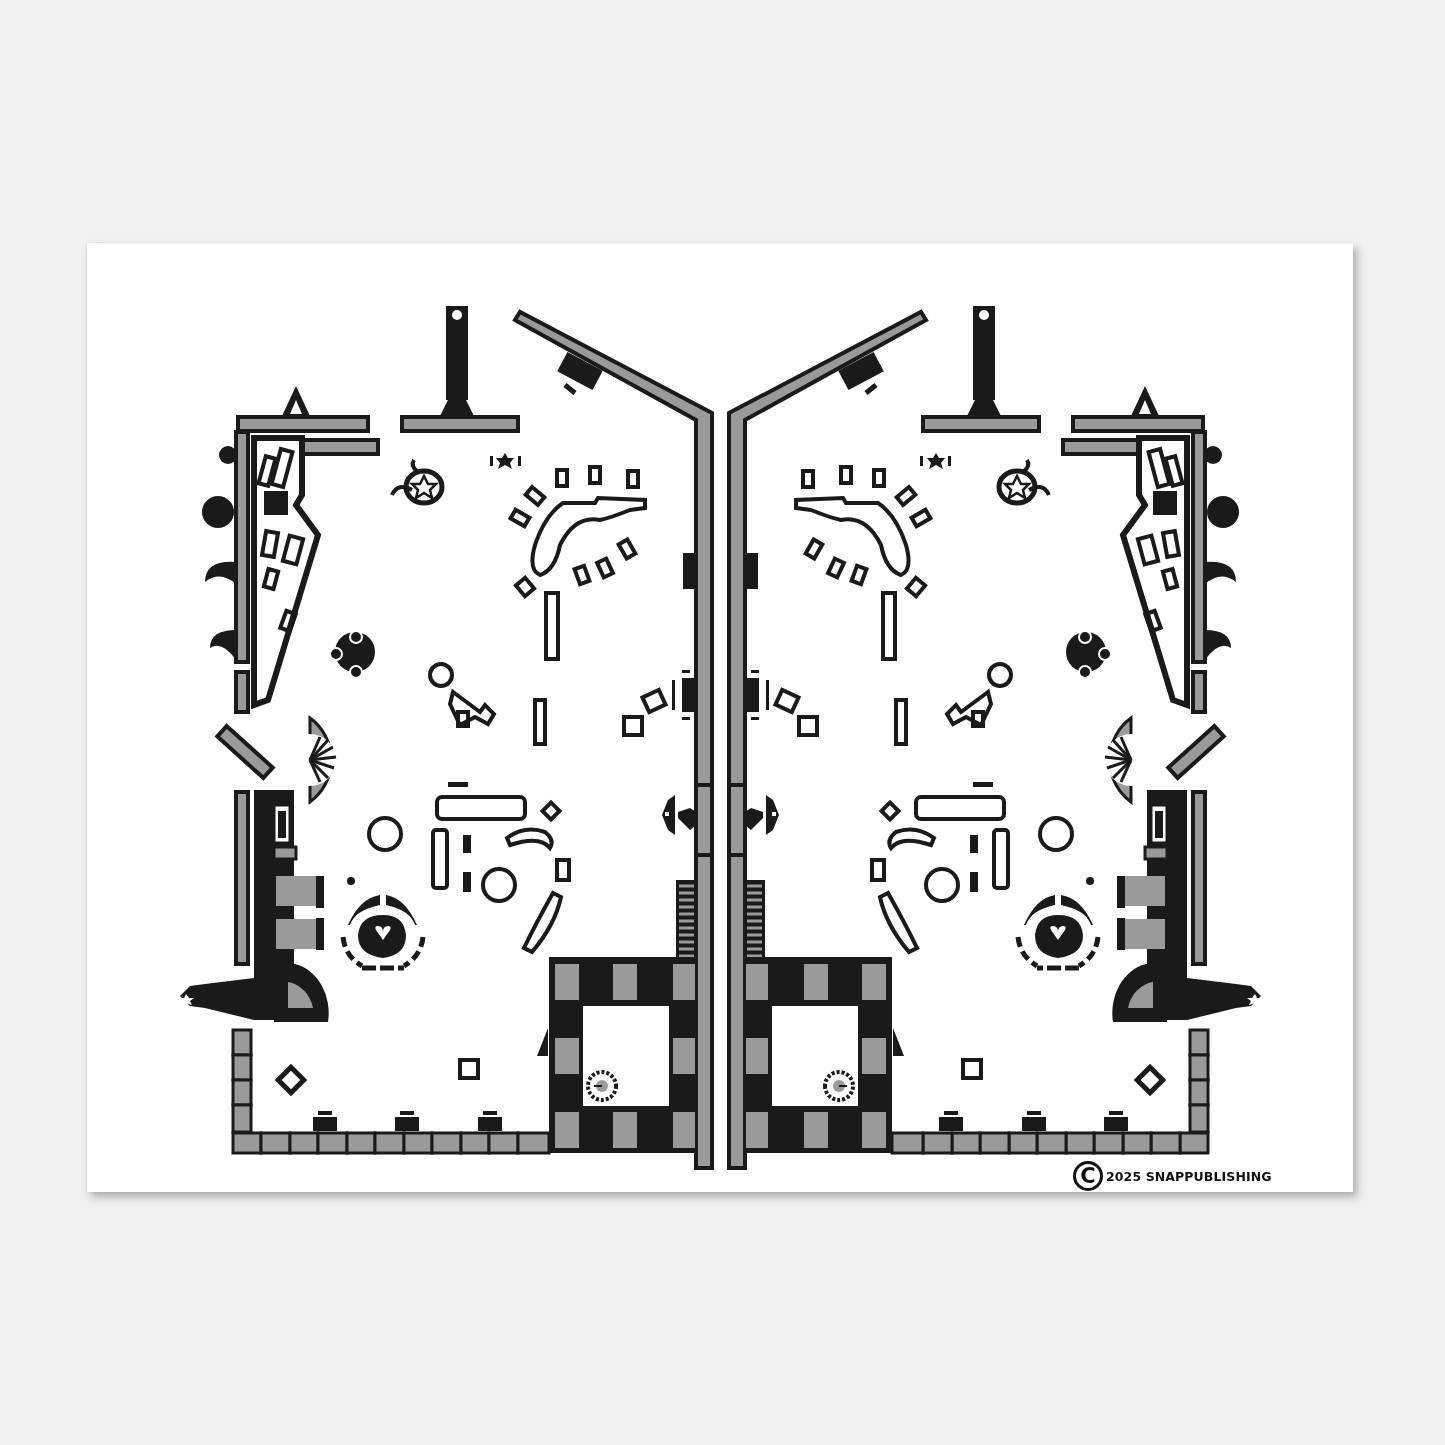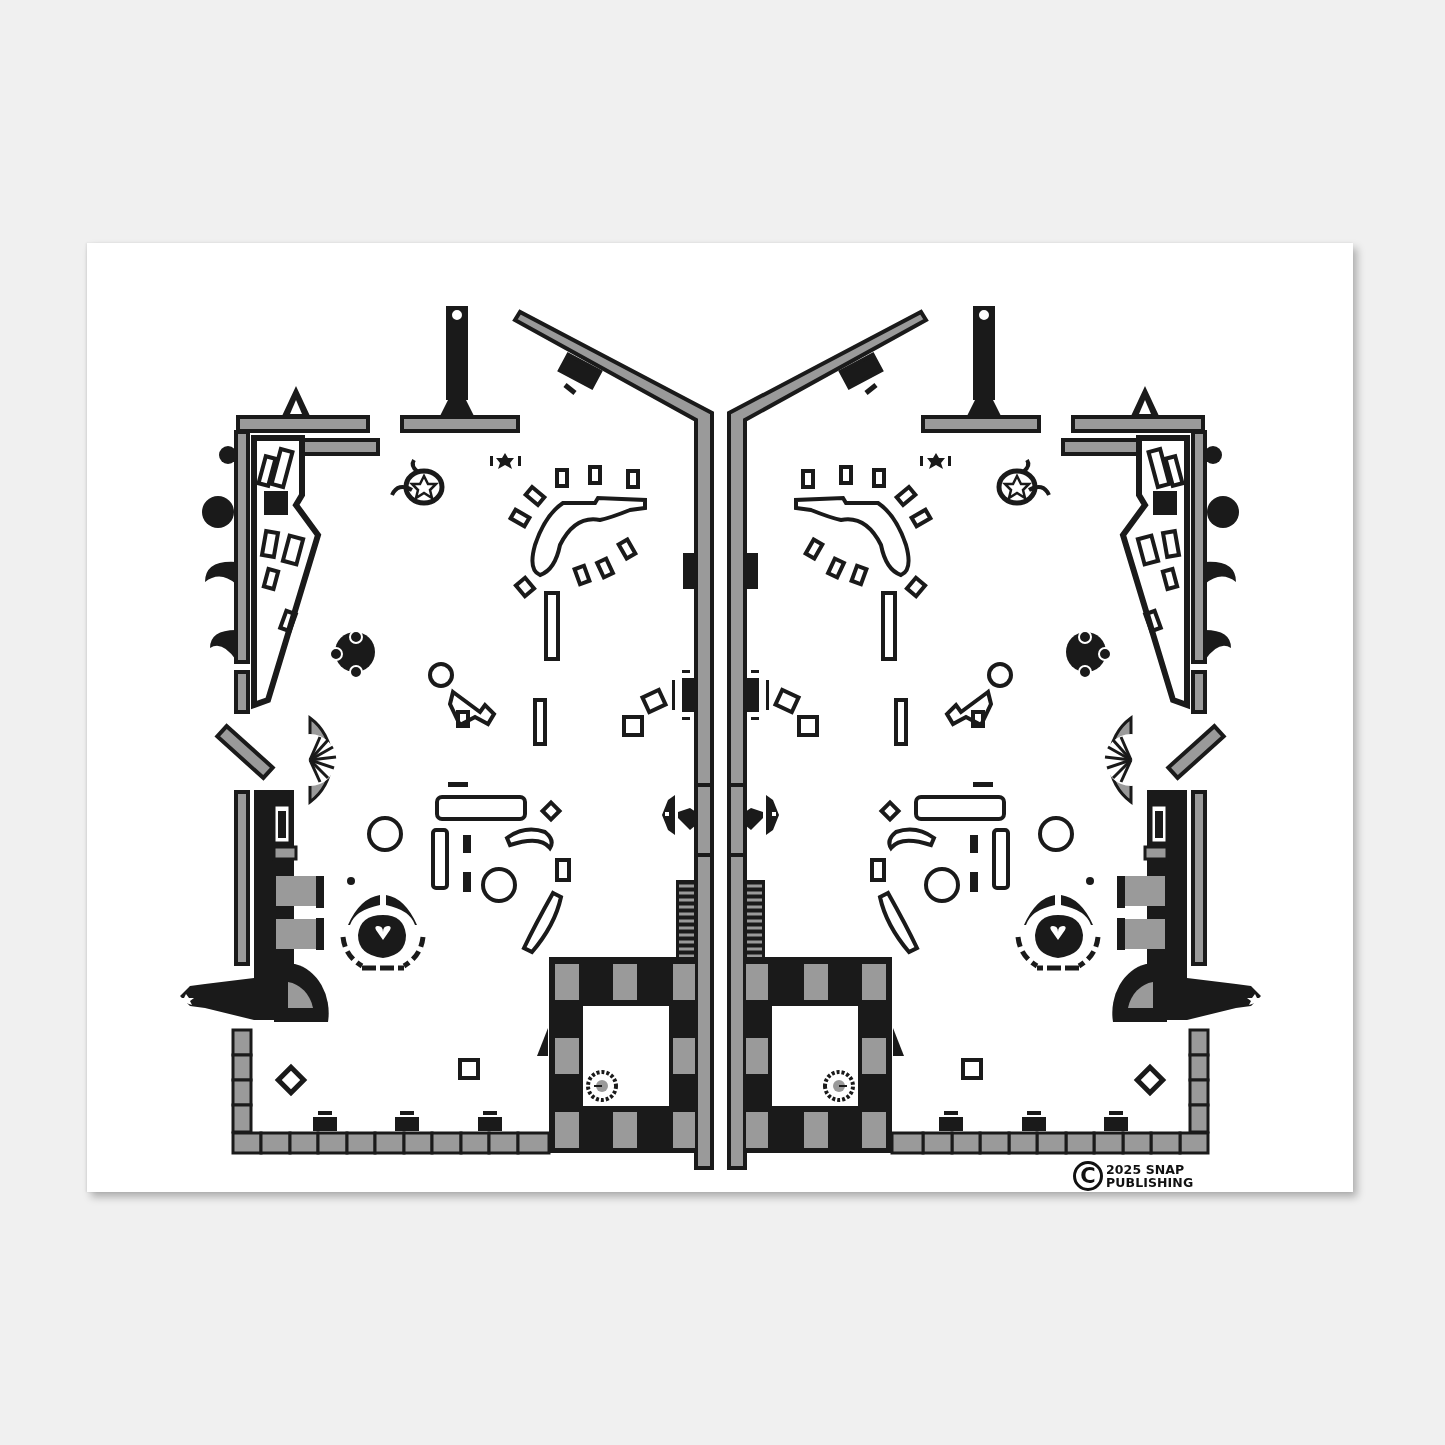--- a/index.html
+++ b/index.html
@@ -3,21 +3,21 @@
 <meta charset="utf-8">
 <style>
   html,body{margin:0;padding:0;}
   body{width:1445px;height:1445px;background:#f0f0f0;position:relative;overflow:hidden;font-family:"DejaVu Sans",sans-serif;}
   .poster{position:absolute;left:87px;top:243px;width:1266px;height:949px;background:#ffffff;
     box-shadow:4px 5px 8px rgba(0,0,0,0.28), -1px 0 2px rgba(0,0,0,0.08);}
   .art{position:absolute;left:0;top:0;width:1445px;height:1445px;}
   .copyright{position:absolute;left:1073px;top:1158px;height:36px;display:flex;align-items:center;}
   .copy-icon{width:30px;height:30px;border:3.5px solid #111;border-radius:50%;box-sizing:border-box;display:flex;align-items:center;justify-content:center;
     font:bold 21px "DejaVu Sans",sans-serif;color:#111;margin-right:3px;}
-  .copy-text{display:flex;flex-direction:column;font:bold 12.5px "DejaVu Sans",sans-serif;color:#111;line-height:13px;letter-spacing:0.1px;}
+  .copy-text{display:flex;font:bold 12.5px "DejaVu Sans",sans-serif;color:#111;line-height:13px;letter-spacing:0.1px;}
 </style>
 </head>
 <body>
 
 <div class="poster"></div>
 
 <svg class="art" viewBox="0 0 1445 1445" xmlns="http://www.w3.org/2000/svg">
   <defs>
     <g id="half" stroke="#1a1a1a" stroke-width="4" fill="none">
 

